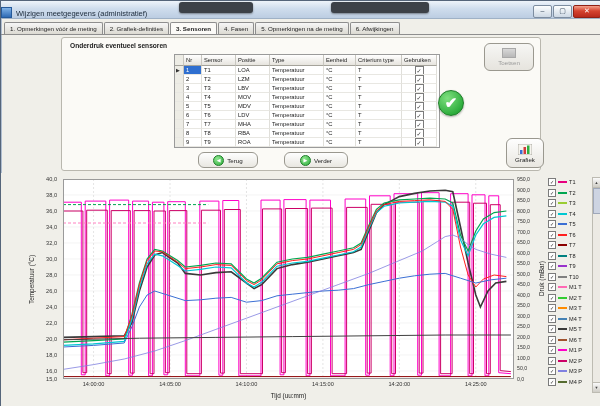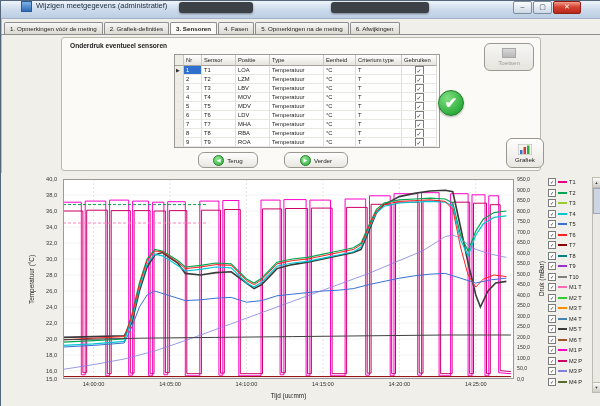--- a/index.html
+++ b/index.html
@@ -1,21 +1,21 @@
 <!DOCTYPE html>
 <html><head>
 <meta charset="utf-8">
 <style>
   html,body{margin:0;padding:0;background:#555;font-family:"Liberation Sans",sans-serif;}
   .window{position:relative;width:600px;height:406px;background:#f0efe9;border:1px solid #55657a;
           box-shadow:inset 0 0 0 1px #aebdd0;overflow:hidden;}
   
   .titlebar{position:absolute;left:0;top:0;right:0;height:17px;
             background:linear-gradient(#eef4fa,#cfdded 45%,#bccde2);
-            border-bottom:1px solid #9fb1c6;display:flex;align-items:flex-start;padding:0 20px;}
+            border-bottom:1px solid #9fb1c6;display:flex;align-items:flex-end;padding:0 0;}
   .appicon{width:9px;height:9px;background:linear-gradient(#7fb2e8,#2f6bb5);border:1px solid #265a9a;margin-right:4px;}
   .title-text{font-size:7.5px;color:#1c2a3a;flex:1;white-space:nowrap;}
   .winbtns{display:flex;gap:1px;}
   .wbtn{width:17px;height:11px;border:1px solid #7d8da0;border-radius:2px;font-size:7px;line-height:9px;
         text-align:center;color:#3a4b5e;background:linear-gradient(#fdfefe,#ccd8e4);}
   .wbtn.close{width:26px;background:linear-gradient(#f3a08c,#d54330 45%,#b8291c);color:#fff;border-color:#8f2015;}
   .bgbtn{position:absolute;top:1px;height:11px;background:#3c4148;border-radius:3px;box-shadow:0 1px 2px rgba(0,0,0,.4);}
   
   .tabbar{position:absolute;left:3px;top:19px;right:3px;height:14px;display:flex;align-items:flex-end;}
   .tab{font-size:6.2px;color:#222;padding:2px 5px 2px 5px;background:linear-gradient(#f6f6f6,#dcdad2);

